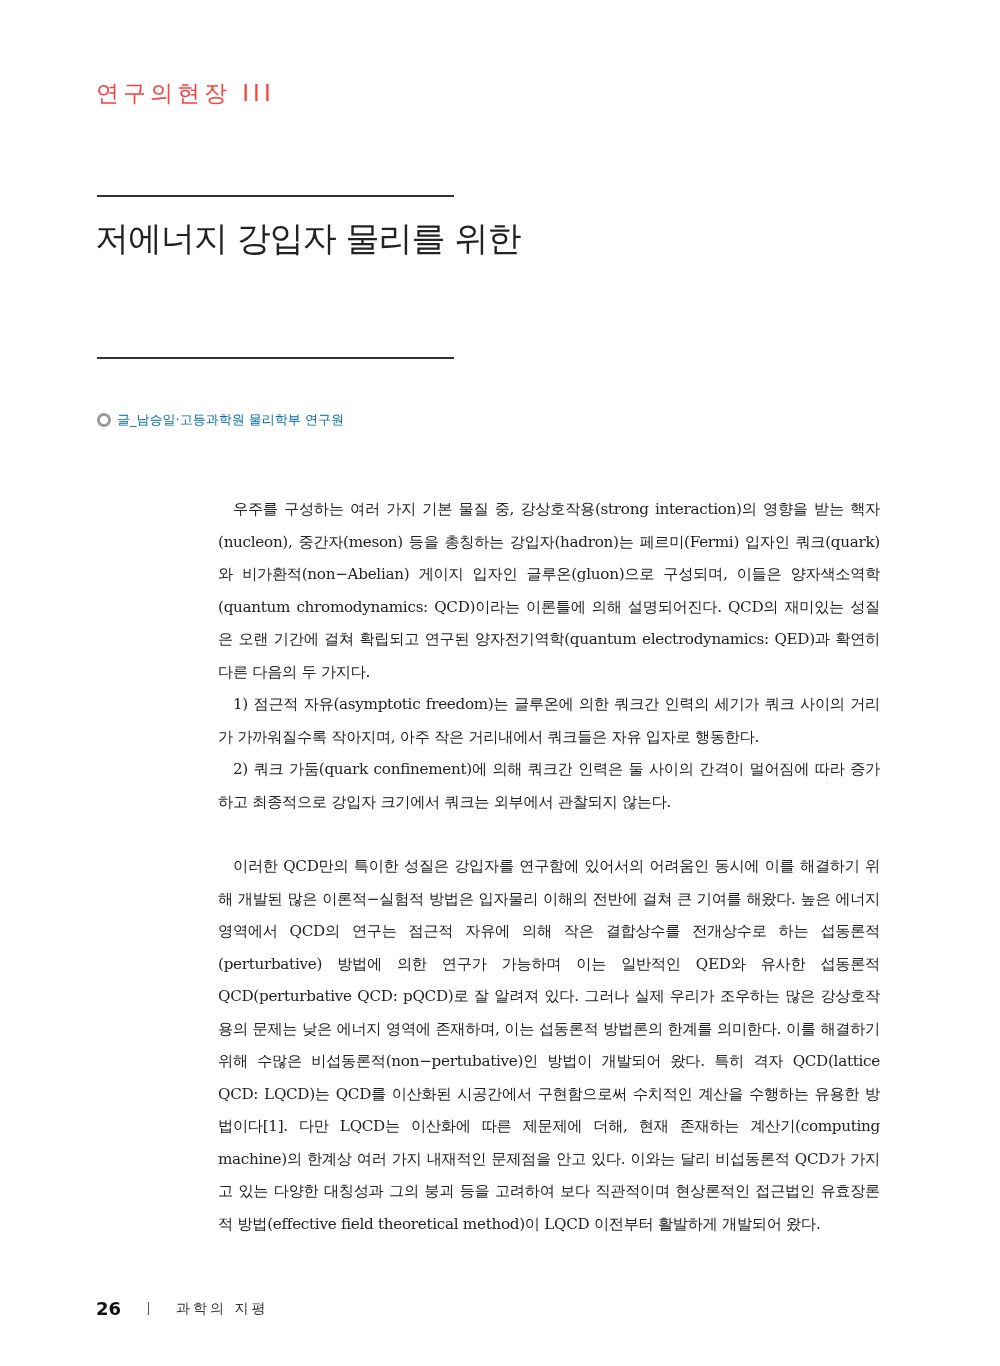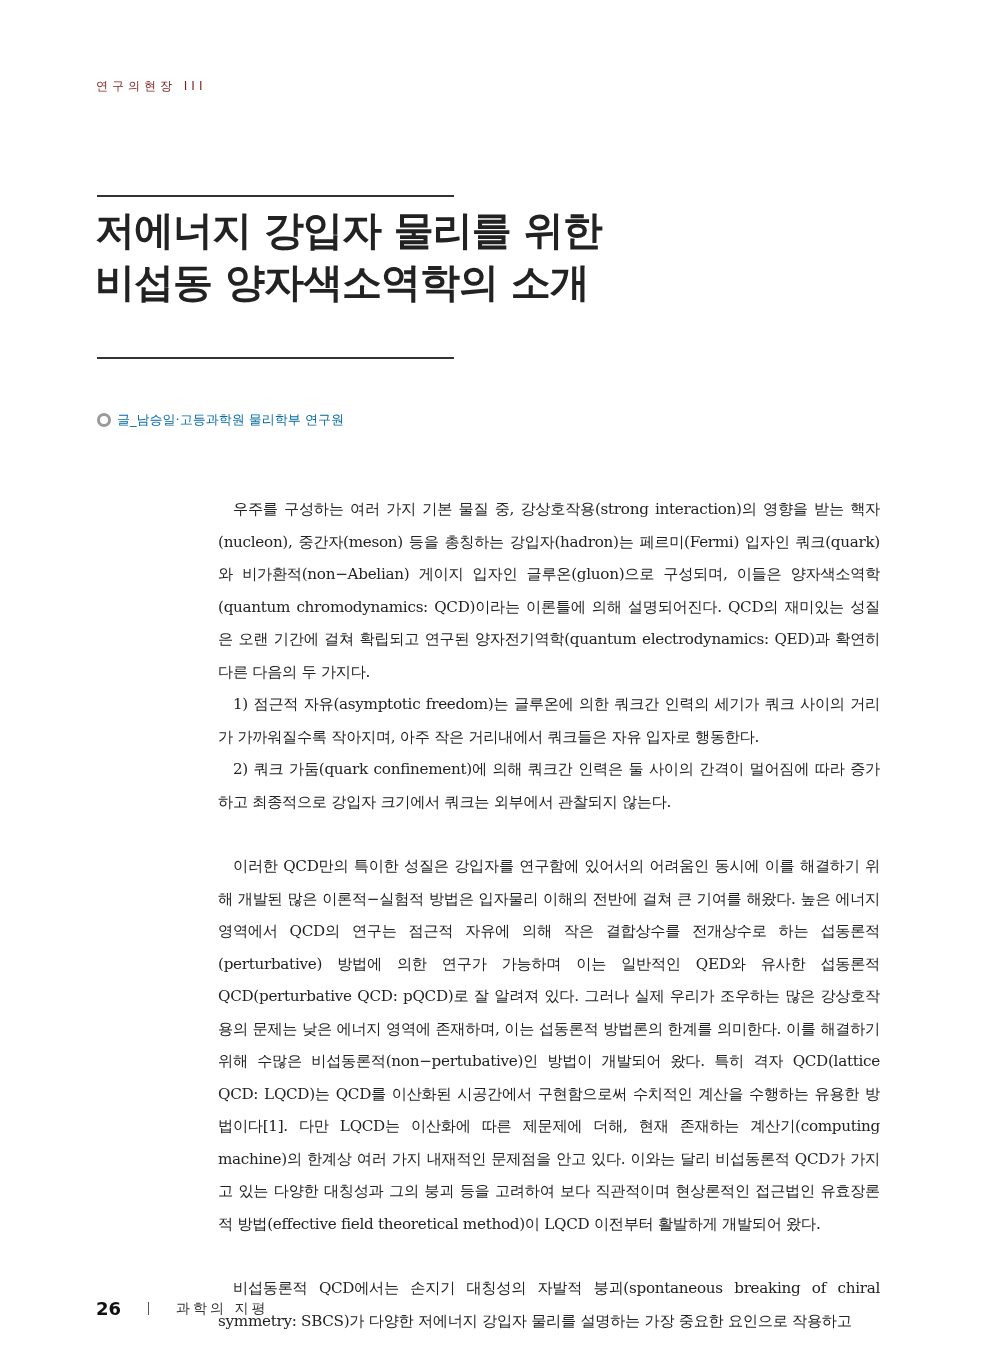--- a/index.html
+++ b/index.html
@@ -2,31 +2,31 @@
 <html><head>
   <meta charset="utf-8">
   <style>
     html, body { margin: 0; padding: 0; background: #ffffff; }
     body {
       width: 1000px; height: 1366px; position: relative; overflow: hidden;
       font-family: "DejaVu Sans", sans-serif; color: #222;
     }
     .section-label {
       position: absolute; left: 96px; top: 78px;
-      font-size: 12px; letter-spacing: 4px; color: #7f1d1d;
+      font-size: 23px; letter-spacing: 4px; color: #ef4444;
       font-family: "DejaVu Sans", sans-serif;
     }
     .rule {
       position: absolute; left: 97px; width: 357px; height: 2px; background: #333;
     }
     .rule.top { top: 195px; }
     .rule.bottom { top: 357px; }
     .title {
-      position: absolute; left: 95px; top: 204px; margin: 0;
-      font-size: 40px; line-height: 52px; font-weight: bold; color: #222;
+      position: absolute; left: 95px; top: 212px; margin: 0;
+      font-size: 34px; line-height: 52px; font-weight: normal; color: #222;
       font-family: "DejaVu Sans", sans-serif; letter-spacing: -1px;
     }
     .byline {
       position: absolute; left: 97px; top: 383px;
       font-size: 13px; color: #0369a1; display: flex; align-items: center;
       font-family: "DejaVu Sans", sans-serif;
       margin-top: 28px;
     }
     .byline .ring {
       display: inline-block; width: 8px; height: 8px; border-radius: 50%;
@@ -49,35 +49,33 @@
   </style>
 </head>
 <body>
 
 <div class="section-label">연구의현장 III</div>
 
 <div class="rule top"></div>
 
 <h1 class="title">
   <span>저에너지 강입자 물리를 위한</span><br>
-  <span>비섭동 양자색소역학의 소개</span>
 </h1>
 
 <div class="rule bottom"></div>
 
 <div class="byline">
   <span class="ring"></span>
   <span>글_남승일·고등과학원 물리학부 연구원</span>
 </div>
 
 <div class="body-text">
   <p>우주를 구성하는 여러 가지 기본 물질 중, 강상호작용(strong interaction)의 영향을 받는 핵자(nucleon), 중간자(meson) 등을 총칭하는 강입자(hadron)는 페르미(Fermi) 입자인 쿼크(quark)와 비가환적(non−Abelian) 게이지 입자인 글루온(gluon)으로 구성되며, 이들은 양자색소역학(quantum chromodynamics: QCD)이라는 이론틀에 의해 설명되어진다. QCD의 재미있는 성질은 오랜 기간에 걸쳐 확립되고 연구된 양자전기역학(quantum electrodynamics: QED)과 확연히 다른 다음의 두 가지다.</p>
   <p>1) 점근적 자유(asymptotic freedom)는 글루온에 의한 쿼크간 인력의 세기가 쿼크 사이의 거리가 가까워질수록 작아지며, 아주 작은 거리내에서 쿼크들은 자유 입자로 행동한다.</p>
   <p>2) 쿼크 가둠(quark confinement)에 의해 쿼크간 인력은 둘 사이의 간격이 멀어짐에 따라 증가하고 최종적으로 강입자 크기에서 쿼크는 외부에서 관찰되지 않는다.</p>
   <p class="gap">이러한 QCD만의 특이한 성질은 강입자를 연구함에 있어서의 어려움인 동시에 이를 해결하기 위해 개발된 많은 이론적−실험적 방법은 입자물리 이해의 전반에 걸쳐 큰 기여를 해왔다. 높은 에너지 영역에서 QCD의 연구는 점근적 자유에 의해 작은 결합상수를 전개상수로 하는 섭동론적(perturbative) 방법에 의한 연구가 가능하며 이는 일반적인 QED와 유사한 섭동론적 QCD(perturbative QCD: pQCD)로 잘 알려져 있다. 그러나 실제 우리가 조우하는 많은 강상호작용의 문제는 낮은 에너지 영역에 존재하며, 이는 섭동론적 방법론의 한계를 의미한다. 이를 해결하기 위해 수많은 비섭동론적(non−pertubative)인 방법이 개발되어 왔다. 특히 격자 QCD(lattice QCD: LQCD)는 QCD를 이산화된 시공간에서 구현함으로써 수치적인 계산을 수행하는 유용한 방법이다[1]. 다만 LQCD는 이산화에 따른 제문제에 더해, 현재 존재하는 계산기(computing machine)의 한계상 여러 가지 내재적인 문제점을 안고 있다. 이와는 달리 비섭동론적 QCD가 가지고 있는 다양한 대칭성과 그의 붕괴 등을 고려하여 보다 직관적이며 현상론적인 접근법인 유효장론적 방법(effective field theoretical method)이 LQCD 이전부터 활발하게 개발되어 왔다.</p>
-  <p class="gap">비섭동론적 QCD에서는 손지기 대칭성의 자발적 붕괴(spontaneous breaking of chiral symmetry: SBCS)가 다양한 저에너지 강입자 물리를 설명하는 가장 중요한 요인으로 작용하고</p>
 </div>
 
 <div class="footer">
   <span class="page-num">26</span>
   <span class="sep"></span>
   <span class="mag">과학의 지평</span>
 </div>
 
 </body></html>

